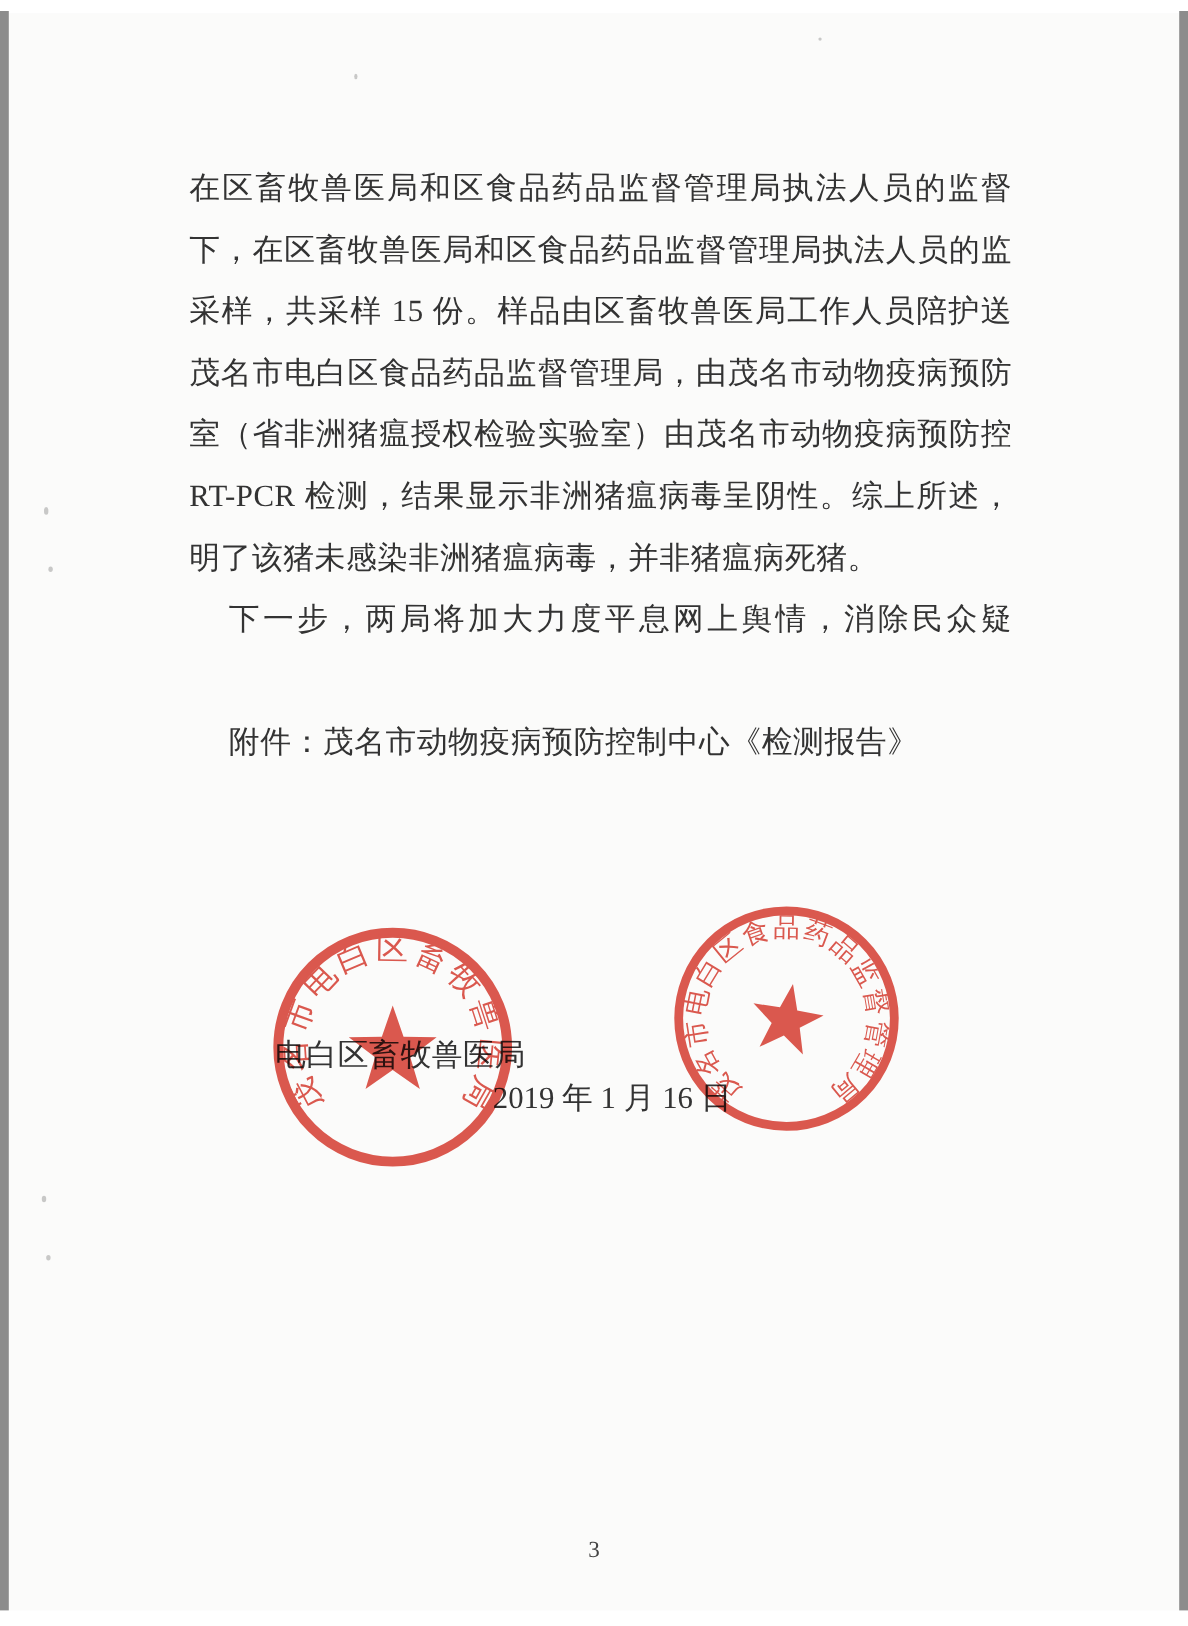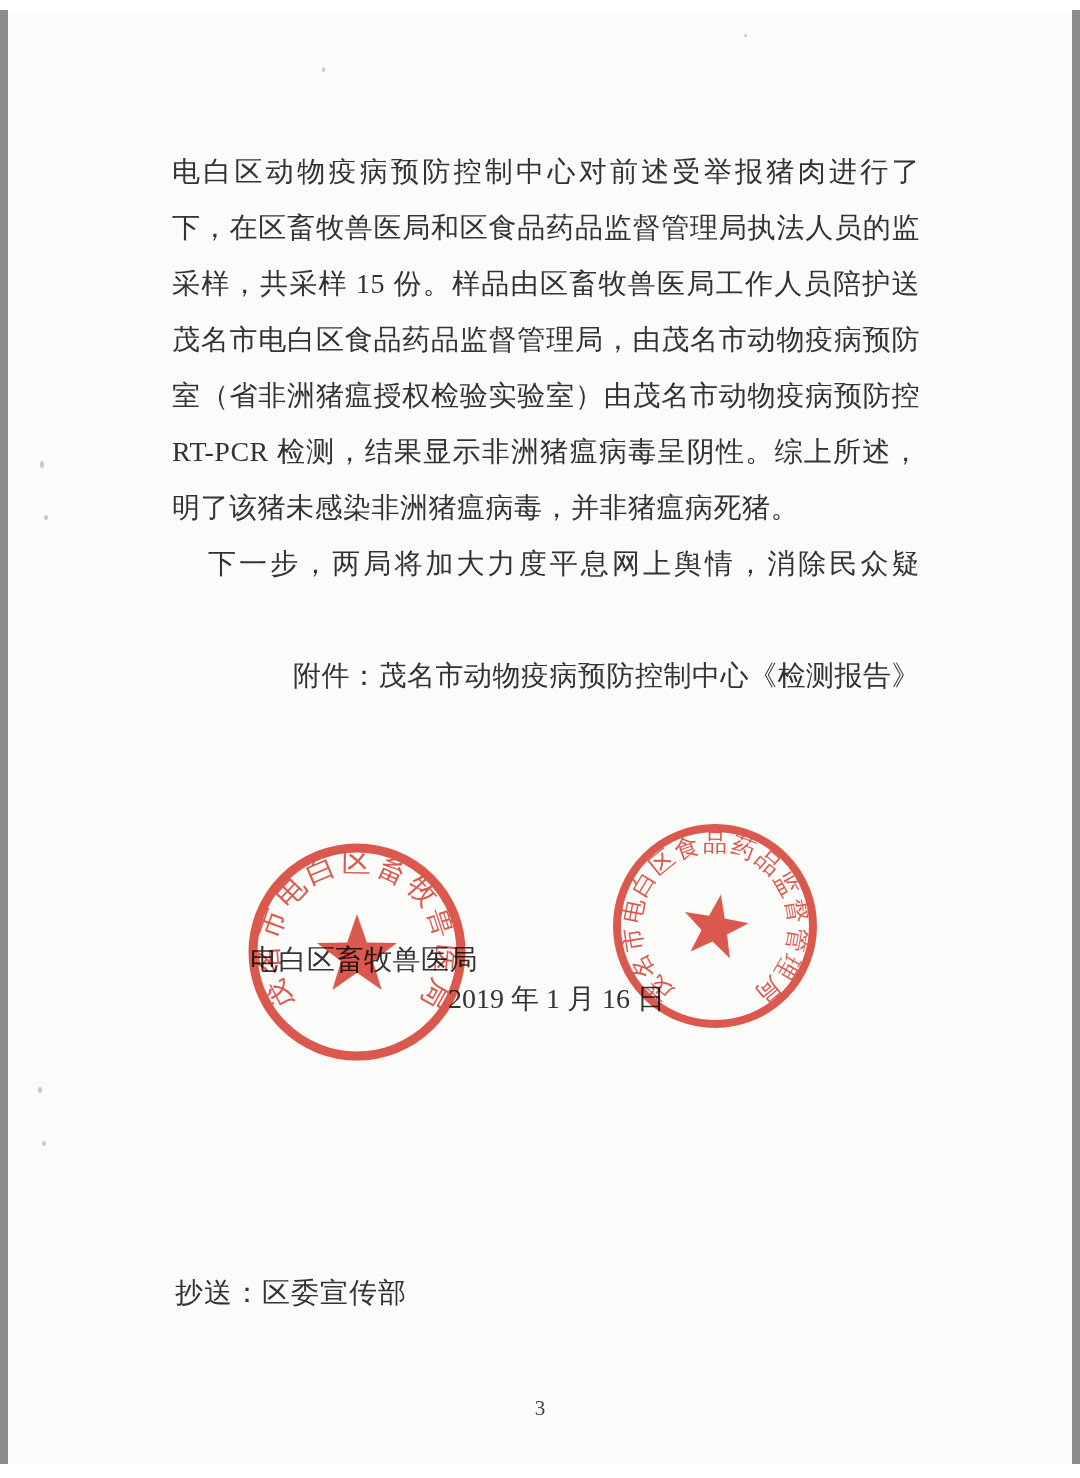--- a/index.html
+++ b/index.html
@@ -24,21 +24,21 @@
   }
   .line {
     height:56px; line-height:56px; white-space:nowrap; overflow:visible;
   }
   .line.j {
     white-space:normal; word-break:break-all; overflow:hidden; height:56px;
     text-align:justify; text-align-last:justify;
   }
   .line.indent { padding-left:36px; }
   .line.j.indent { width:712px; }
-  .attach { margin-top:56px;text-align:right; }
+  .attach { margin-top:56px; }
 
   .sig {
     position:absolute; top:932px; height:56px; line-height:56px;
     font-size:28px; color:#333333; letter-spacing:0; white-space:nowrap;
   }
   .sig.sig-left  { left:250px; letter-spacing:0.5px; }
   .sig.sig-right { left:532px; }
 
   .date-line {
     position:absolute; left:448px; top:971px; height:56px; line-height:56px;
@@ -73,21 +73,21 @@
   <div class="edge-bar right"></div>
 
   <div class="speck" style="left:322px;top:67px;width:3px;height:5px;"></div>
   <div class="speck" style="left:40px;top:461px;width:4px;height:7px;"></div>
   <div class="speck" style="left:44px;top:515px;width:4px;height:5px;"></div>
   <div class="speck" style="left:38px;top:1087px;width:4px;height:6px;"></div>
   <div class="speck" style="left:42px;top:1141px;width:4px;height:5px;"></div>
   <div class="speck" style="left:744px;top:34px;width:3px;height:3px;"></div>
 
   <div class="content">
-    <div class="line j">电白区动物疫病预防控制中心对前述受举报猪肉进行了</div>
+    <div class="line j">在区畜牧兽医局和区食品药品监督管理局执法人员的监督</div>
     <div class="line j">下，在区畜牧兽医局和区食品药品监督管理局执法人员的监督</div>
     <div class="line j">采样，共采样 15 份。样品由区畜牧兽医局工作人员陪护送</div>
     <div class="line j">茂名市电白区食品药品监督管理局，由茂名市动物疫病预防控</div>
     <div class="line j">室（省非洲猪瘟授权检验实验室）由茂名市动物疫病预防控</div>
     <div class="line j">RT-PCR 检测，结果显示非洲猪瘟病毒呈阴性。综上所述，证</div>
     <div class="line">明了该猪未感染非洲猪瘟病毒，并非猪瘟病死猪。</div>
     <div class="line j indent">下一步，两局将加大力度平息网上舆情，消除民众疑虑。</div>
     <div class="line indent attach">附件：茂名市动物疫病预防控制中心《检测报告》</div>
   </div>
 
@@ -113,16 +113,15 @@
         <path id="arc-right" d="M -37.5 64.95 A 75 75 0 1 1 37.5 64.95" fill="none"></path>
       </defs>
       <circle r="98" fill="none" stroke-width="8" stroke="#db4b40"></circle>
       <text font-size="24" letter-spacing="2" fill="#db4b40">
         <textPath href="#arc-right" startOffset="2">茂名市电白区食品药品监督管理局</textPath>
       </text>
       <polygon transform="translate(0,2) rotate(10)" points="0,-34 7.99,-11 32.34,-10.51 12.93,4.2 19.99,27.51 0,13.6 -19.99,27.51 -12.93,4.2 -32.34,-10.51 -7.99,-11" fill="#db4b40"></polygon>
     </svg>
   </div>
 
-  <div class="cc-line">抄送：区委宣传部</div>
   <div class="page-number">3</div>
 
 </div>
 
 </body></html>

